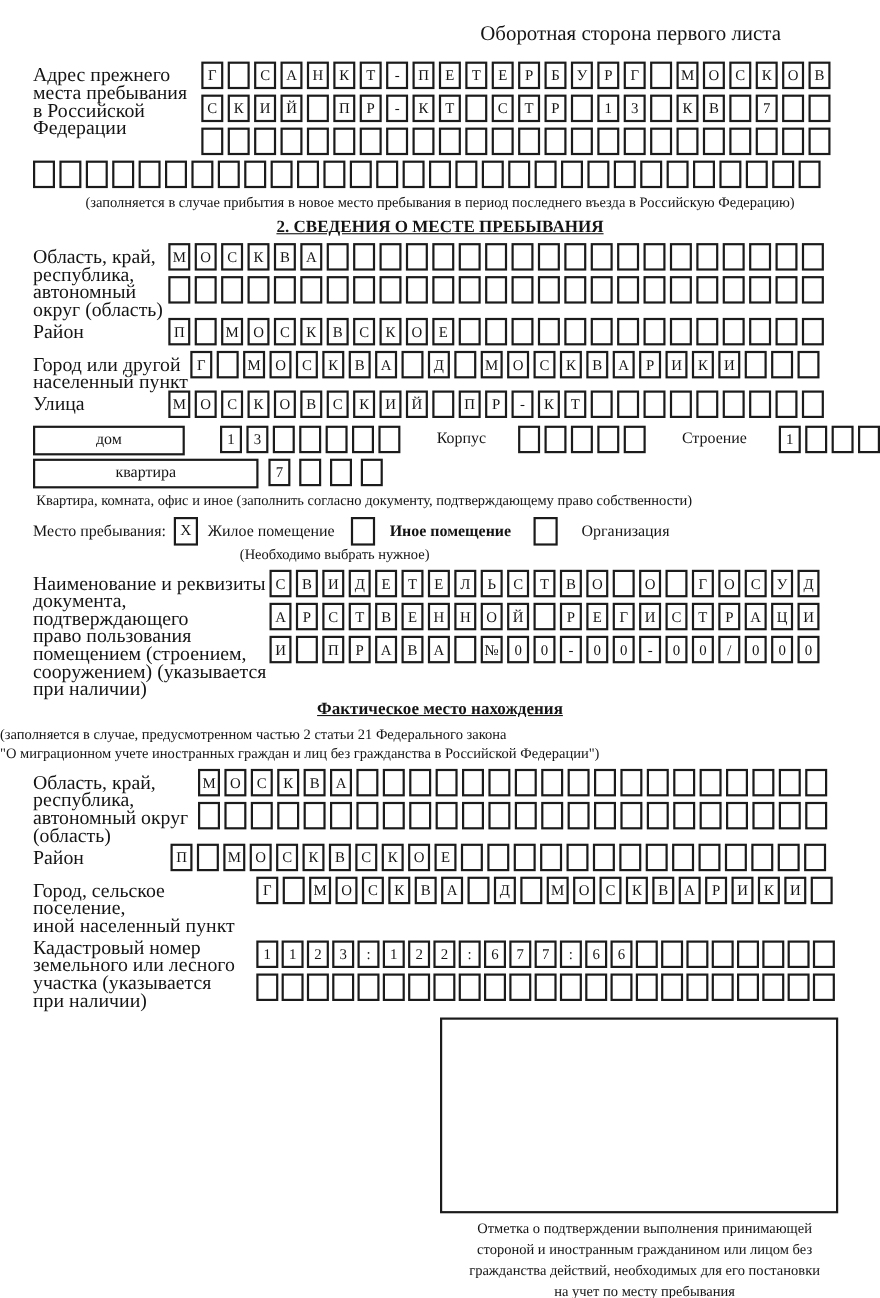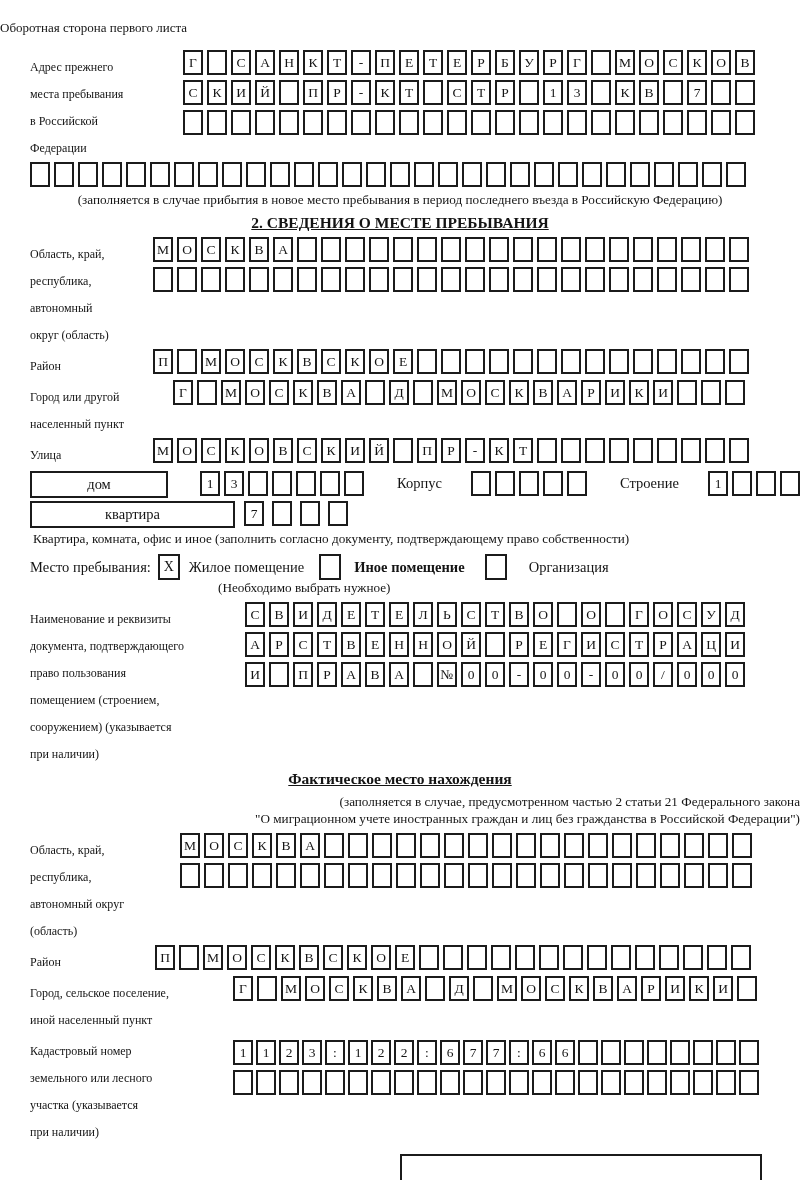--- a/index.html
+++ b/index.html
@@ -2,24 +2,24 @@
 <html lang="ru"><head>
 <meta charset="utf-8">
 <style>
   html,body { margin:0; padding:0; background:#fff; }
   .page {
     width:800px; height:1180px; box-sizing:border-box;
     position:relative; background:#fff; color:#141414;
     font-family:"Liberation Serif", serif;
     padding-top:20px; overflow:hidden;
   }
-  .hdr-note { padding-right:90px; font-size:13px; }
+  .hdr-note { text-align:right; padding-right:90px; font-size:19px; }
 
   .frow { display:flex; align-items:flex-start; margin-left:30px; }
-  .flabel { font-size:12px; line-height:27px; white-space:pre-line; flex:0 0 auto; }
+  .flabel { font-size:18px; line-height:16px; white-space:pre-line; flex:0 0 auto; }
   .flabel.pad { padding-top:4px; }
 
   .cells { display:flex; gap:4px; margin-bottom:5px; }
   .cells.tight { gap:3px; }
   .cell {
     flex:0 0 20px; width:20px; height:25px; box-sizing:border-box;
     border:2px solid #1b1b1b; background:#fff;
     display:flex; align-items:center; justify-content:center;
     font-size:13.5px; line-height:1;
   }
@@ -34,21 +34,21 @@
     display:flex; align-items:center; justify-content:center; font-size:14.5px;
   }
   .inline-lbl { font-size:14.5px; padding-top:4px; }
 
   .chk {
     flex:0 0 22px; width:22px; height:26px; box-sizing:border-box;
     border:2px solid #1b1b1b; display:flex; align-items:center; justify-content:center;
     font-size:14px;
   }
 
-  .notes { text-align:right; font-size:13.2px; line-height:17px; }
+  .notes { text-align:left; font-size:13.2px; line-height:17px; }
 
   .stamp {
     margin-left:400px; margin-top:8px; width:362px; height:178px;
     box-sizing:border-box; border:2px solid #1b1b1b; background:#fff;
   }
   .stamp-cap {
     margin-left:388px; width:396px; margin-top:4px;
     text-align:center; font-size:13.2px; line-height:19px; white-space:pre-line;
   }
 </style>

